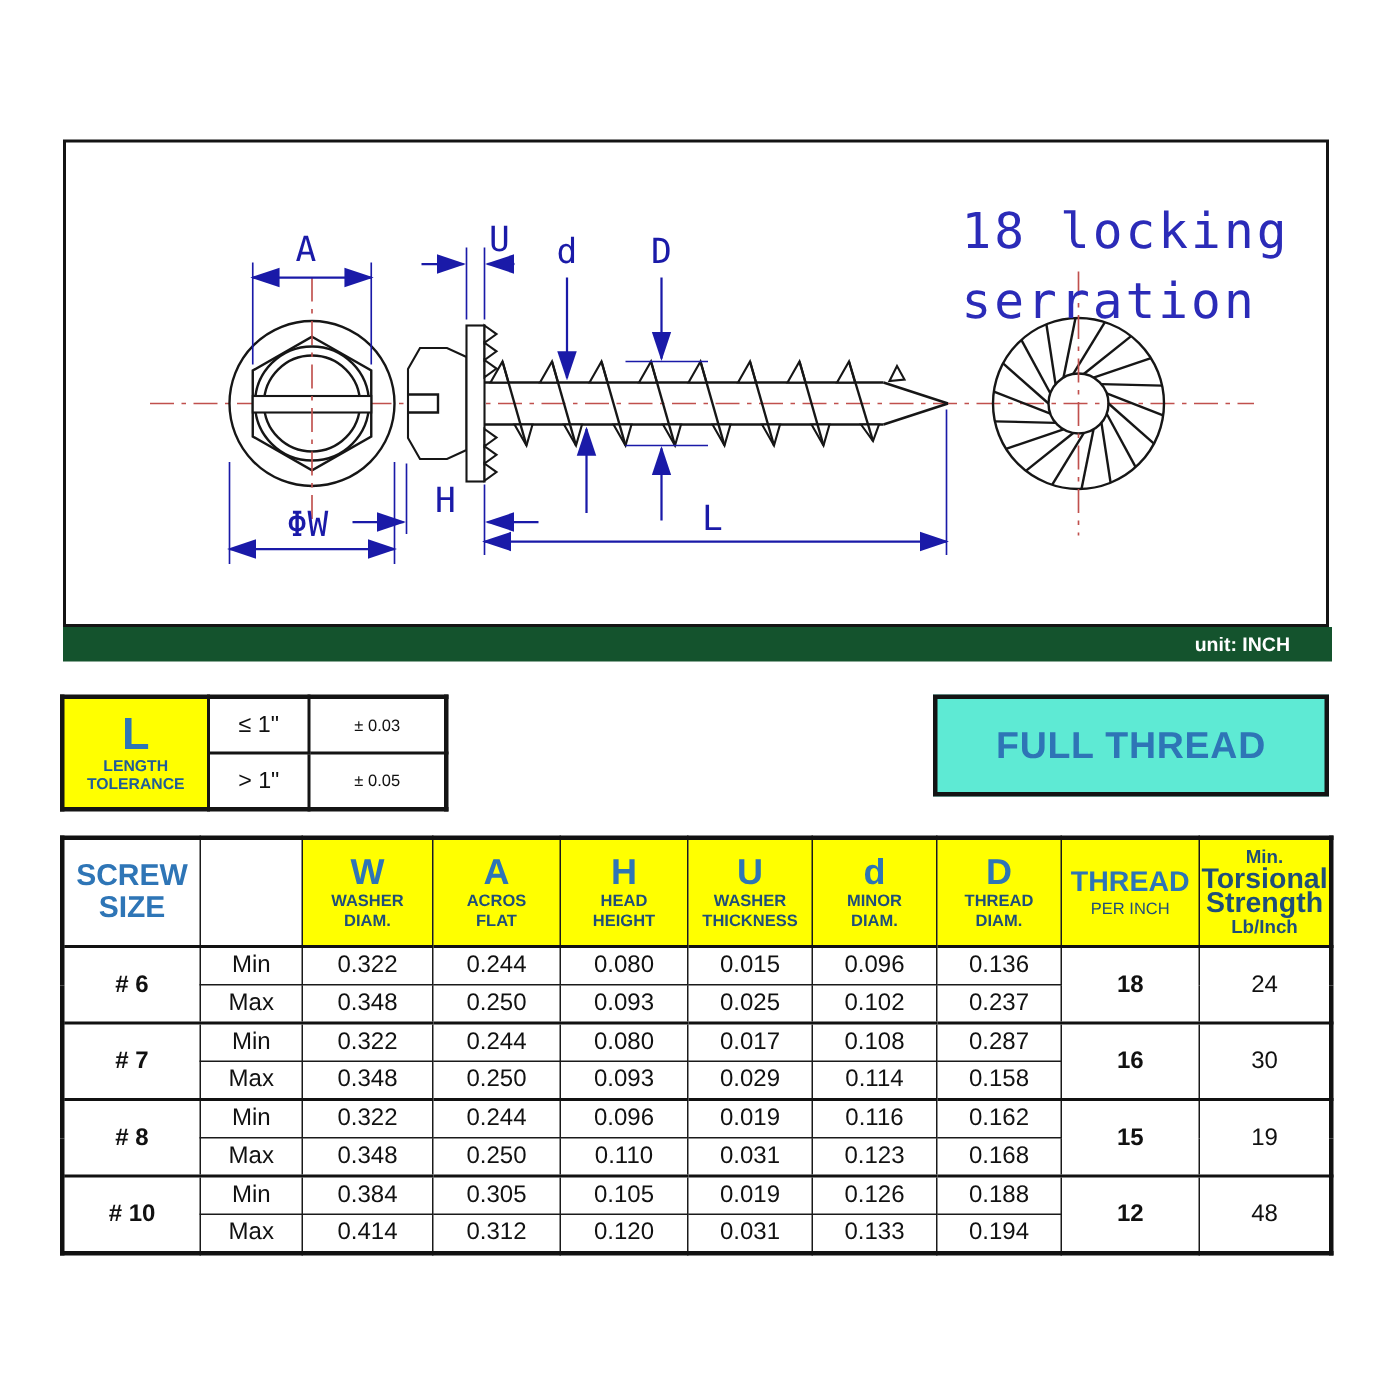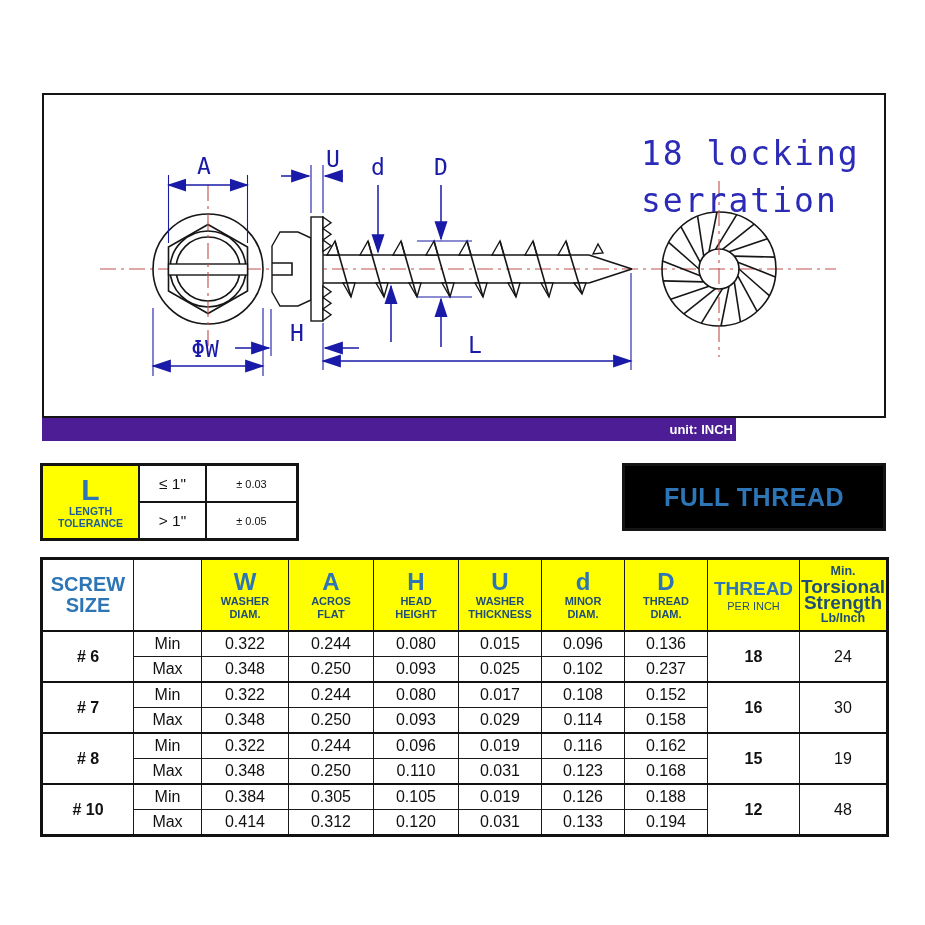--- a/index.html
+++ b/index.html
@@ -1,34 +1,34 @@
 <!DOCTYPE html>
 <html><head>
 <meta charset="utf-8">
 <style>
   html,body{margin:0;padding:0;background:#ffffff;}
   .sheet{position:relative;width:925px;height:925px;background:#fff;
          font-family:"Liberation Sans",sans-serif;color:#111;}
   
   .draw-box{position:absolute;left:42px;top:93px;width:844px;height:325px;
             border:2px solid #141414;box-sizing:border-box;background:#fff;overflow:hidden;}
-  .unit-bar{position:absolute;left:42px;top:418px;width:694px;height:23px;background:#4c1d95;
+  .unit-bar{position:absolute;left:42px;top:418px;width:846px;height:23px;background:#14532d;
             color:#fff;font-size:13px;font-weight:bold;line-height:23px;text-align:right;
-            padding-right:3px;box-sizing:border-box;}
+            padding-right:28px;box-sizing:border-box;}
   
   .tol{position:absolute;left:40px;top:463px;border-collapse:collapse;table-layout:fixed;}
   .tol td{border:2px solid #141414;text-align:center;vertical-align:middle;padding:0;}
   .tol{border:3px solid #141414;}
   .tol-sym{width:95px;background:#ffff00;}
   .tol-L{color:#2E75B6;font-size:30px;font-weight:bold;line-height:30px;}
   .tol-cap{color:#1F5C99;font-size:10.5px;font-weight:bold;line-height:12px;}
   .tol-cond{width:65px;height:35px;font-size:15.5px;}
   .tol-val{width:89px;height:35px;font-size:11px;margin-left:31px;}
   
-  .full-thread{position:absolute;left:622px;top:463px;width:264px;height:68px;background:#000000;
+  .full-thread{position:absolute;left:622px;top:463px;width:264px;height:68px;background:#5eead4;
                border:3px solid #141414;box-sizing:border-box;display:flex;align-items:center;
                justify-content:center;color:#2E75B6;font-size:25px;font-weight:bold;letter-spacing:.5px;}
   
   .spec{position:absolute;left:40px;top:557px;border-collapse:collapse;table-layout:fixed;
         border:3px solid #111;}
   .spec th,.spec td{border:1.6px solid #1a1a1a;padding:0;text-align:center;vertical-align:middle;}
   .spec th{height:70px;}
   .spec td{height:24px;font-size:16px;}
   .spec tr.grp td{border-top:2.6px solid #111;}
   .spec th{border-bottom:2.6px solid #111;}
@@ -300,21 +300,21 @@
     </tr>
 
     <tr class="grp">
       <td class="size-cell" rowspan="2"># 7</td>
       <td class="mm">Min</td>
       <td>0.322</td>
       <td>0.244</td>
       <td>0.080</td>
       <td>0.017</td>
       <td>0.108</td>
-      <td>0.152</td>
+      <td>0.287</td>
       <td class="thr" rowspan="2">16</td>
       <td class="stg" rowspan="2">30</td>
     </tr>
     <tr>
       <td class="mm">Max</td>
       <td>0.348</td>
       <td>0.250</td>
       <td>0.093</td>
       <td>0.029</td>
       <td>0.114</td>

